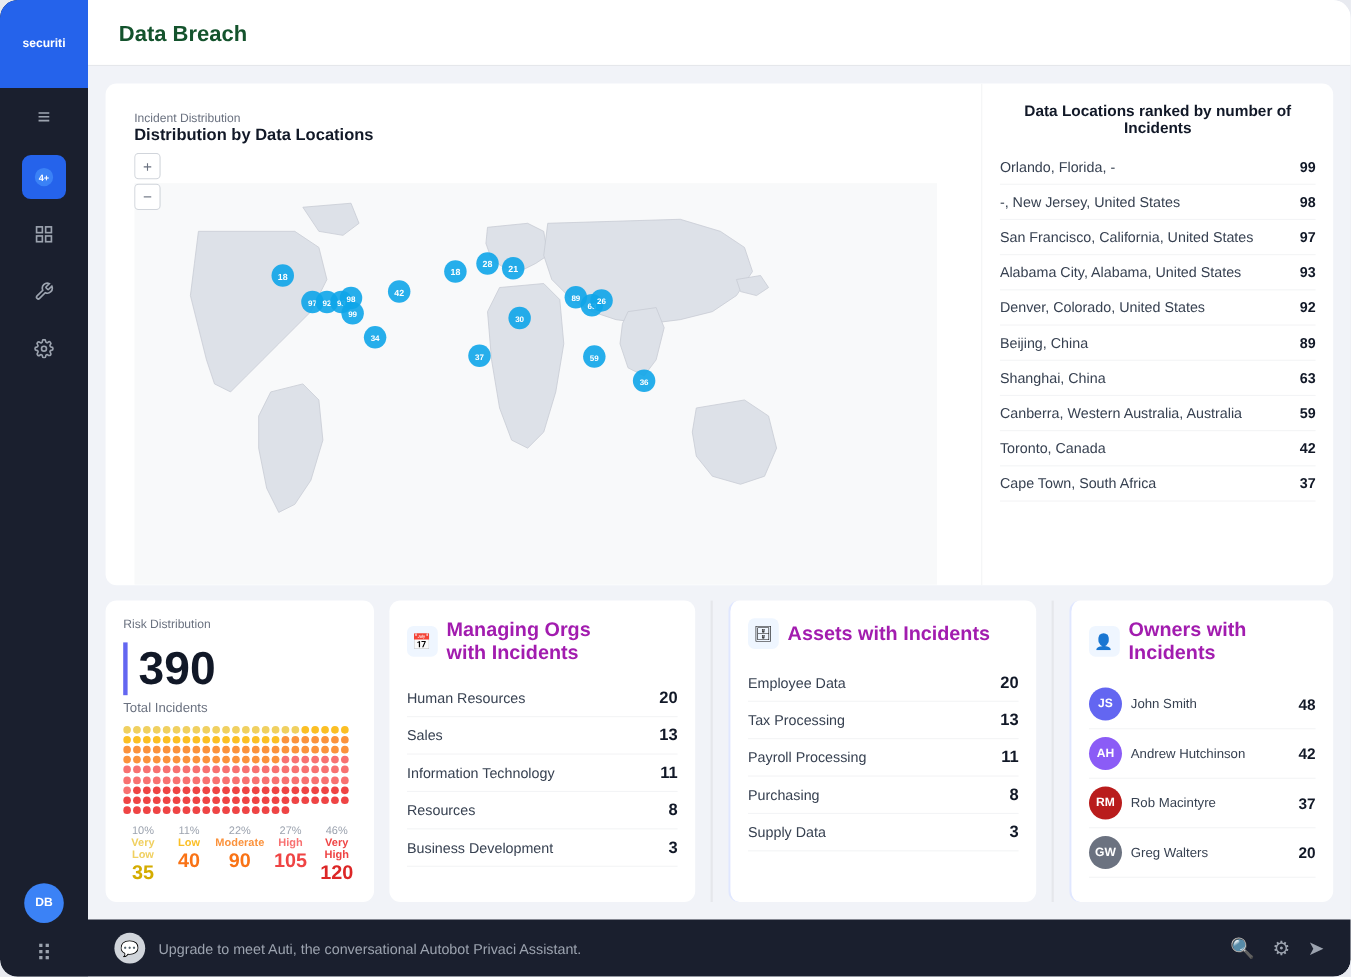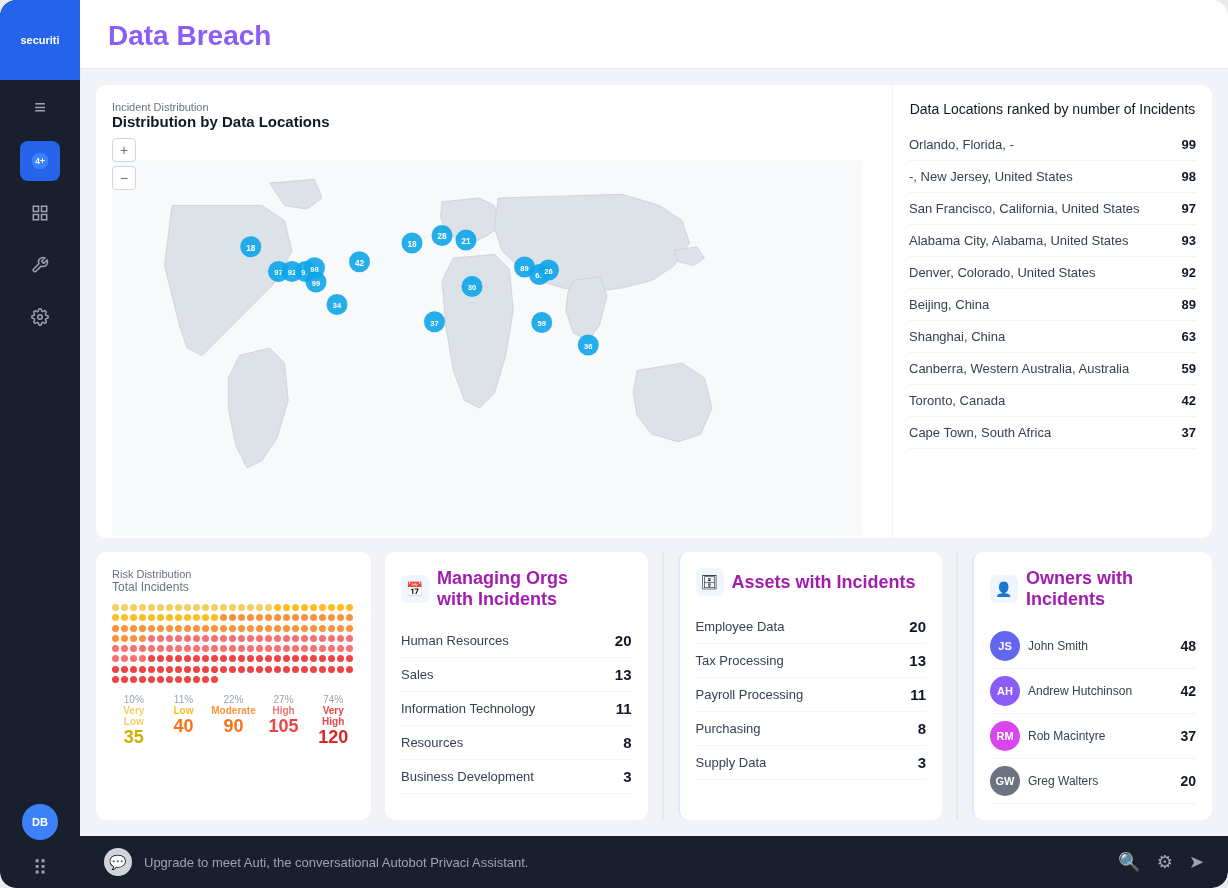--- a/index.html
+++ b/index.html
@@ -12,46 +12,46 @@
     .sidebar-menu-btn { color: #9ca3af; font-size: 20px; margin: 16px 0; cursor: pointer; }
     .sidebar-icon { width: 40px; height: 40px; border-radius: 8px; display: flex; align-items: center; justify-content: center; margin: 6px 0; cursor: pointer; color: #9ca3af; font-size: 18px; }
     .sidebar-icon.active { background: #2563eb; color: white; }
     .sidebar-spacer { flex: 1; }
     .sidebar-avatar { width: 36px; height: 36px; border-radius: 50%; background: #3b82f6; display: flex; align-items: center; justify-content: center; color: white; font-size: 11px; font-weight: 700; margin: 8px 0; cursor: pointer; }
     .sidebar-dots { color: #9ca3af; font-size: 20px; margin: 8px 0; cursor: pointer; }
 
     
     .main { flex: 1; display: flex; flex-direction: column; background: #f1f3f8; border-radius: 0 16px 16px 0; overflow: hidden; }
     .page-header { background: white; padding: 20px 28px 16px; border-bottom: 1px solid #e5e7eb; }
-    .page-title { font-size: 28px; font-weight: 600; color: #8b5cf6; }
+    .page-title { font-size: 20px; font-weight: 600; color: #14532d; }
 
     .content { flex: 1; padding: 16px; display: flex; flex-direction: column; gap: 14px; overflow: hidden; }
 
     
     .top-section { display: flex; gap: 14px; background: white; border-radius: 10px; overflow: hidden; }
-    .map-panel { flex: 1; padding: 16px; }
+    .map-panel { flex: 1; padding: 26px; }
     .panel-subtitle { font-size: 11px; color: #6b7280; }
     .panel-title { font-size: 15px; font-weight: 600; color: #111827; margin-bottom: 8px; }
     .map-container { position: relative; width: 100%; height: 420px; overflow: hidden; }
     .map-svg { width: 100%; height: 100%; }
     .map-zoom { position: absolute; top: 0; left: 0; display: flex; flex-direction: column; gap: 4px; }
     .zoom-btn { width: 24px; height: 24px; background: white; border: 1px solid #d1d5db; border-radius: 4px; display: flex; align-items: center; justify-content: center; cursor: pointer; font-size: 14px; color: #6b7280; }
 
     
     .locations-panel { width: 320px; border-left: 1px solid #f3f4f6; padding: 16px; }
-    .locations-title { font-size: 14px; font-weight: 400; color: #111827; margin-bottom: 12px; text-align: center; }
+    .locations-title { font-size: 14px; font-weight: 700; color: #111827; margin-bottom: 12px; text-align: center; }
     .locations-header { display: flex; justify-content: space-between; padding: 6px 0; border-bottom: 1px solid #e5e7eb; font-size: 11px; color: #6b7280; margin-bottom: 4px; }
     .location-row { display: flex; justify-content: space-between; align-items: center; padding: 8px 0; border-bottom: 1px solid #f3f4f6; font-size: 13px; color: #374151; }
     .location-count { font-weight: 600; color: #111827; }
 
     
     .bottom-section { display: flex; gap: 14px; flex: 1; }
 
     
-    .risk-panel { background: white; border-radius: 10px; padding: 16px; width: 275px; flex-shrink: 0; }
+    .risk-panel { background: white; border-radius: 10px; padding: 16px; width: 244px; flex-shrink: 0; }
     .risk-total { display: flex; align-items: baseline; gap: 8px; margin: 10px 0 4px; }
     .risk-number { font-size: 42px; font-weight: 700; color: #111827; border-left: 4px solid #6366f1; padding-left: 10px; }
     .risk-label { font-size: 12px; color: #6b7280; }
     .dot-grid { display: flex; flex-wrap: wrap; gap: 2px; margin: 10px 0; height: 80px; overflow: hidden; }
     .dot { width: 7px; height: 7px; border-radius: 50%; }
     .risk-bars { display: flex; gap: 6px; margin-top: 8px; }
     .risk-bar-item { flex: 1; text-align: center; }
     .risk-bar-pct { font-size: 10px; color: #9ca3af; }
     .risk-bar-label { font-size: 10px; font-weight: 600; }
     .risk-bar-value { font-size: 18px; font-weight: 700; }
@@ -255,20 +255,23 @@
               <span class="location-count">37</span>
             </div>
           </div>
       </div>
     </div>
 
     <div class="bottom-section">
 
       <div class="risk-panel">
         <div class="panel-subtitle">Risk Distribution</div>
+        <div class="risk-total">
+          <div class="risk-number">390</div>
+        </div>
         <div class="risk-label">Total Incidents</div>
         <div class="dot-grid" id="dot-grid">
             <div class="dot" style="background: rgb(240, 208, 96);"></div>
             <div class="dot" style="background: rgb(240, 208, 96);"></div>
             <div class="dot" style="background: rgb(240, 208, 96);"></div>
             <div class="dot" style="background: rgb(240, 208, 96);"></div>
             <div class="dot" style="background: rgb(240, 208, 96);"></div>
             <div class="dot" style="background: rgb(240, 208, 96);"></div>
             <div class="dot" style="background: rgb(240, 208, 96);"></div>
             <div class="dot" style="background: rgb(240, 208, 96);"></div>
@@ -481,21 +484,21 @@
     <div class="risk-bar-pct">22%</div>
     <div class="risk-bar-label" style="color:#fb923c">Moderate</div>
     <div class="risk-bar-value" style="color:#f97316">90</div>
   </div>
             <div class="risk-bar-item">
     <div class="risk-bar-pct">27%</div>
     <div class="risk-bar-label" style="color:#f87171">High</div>
     <div class="risk-bar-value" style="color:#ef4444">105</div>
   </div>
             <div class="risk-bar-item">
-    <div class="risk-bar-pct">74%</div>
+    <div class="risk-bar-pct">46%</div>
     <div class="risk-bar-label" style="color:#ef4444">Very High</div>
     <div class="risk-bar-value" style="color:#dc2626">120</div>
   </div>
           </div>
       </div>
 
       <div class="orgs-panel">
         <div class="panel-header-row">
           <div class="panel-header-icon">📅</div>
           <div class="panel-header-title">Managing Orgs<br>with Incidents</div>
@@ -567,21 +570,21 @@
     <div class="owner-avatar-placeholder" style="background:#6366f1">JS</div>
     <span class="owner-name">John Smith</span>
     <span class="owner-count">48</span>
   </div>
             <div class="owner-row">
     <div class="owner-avatar-placeholder" style="background:#8b5cf6">AH</div>
     <span class="owner-name">Andrew Hutchinson</span>
     <span class="owner-count">42</span>
   </div>
             <div class="owner-row">
-    <div class="owner-avatar-placeholder" style="background:#d946ef">RM</div>
+    <div class="owner-avatar-placeholder" style="background:#b91c1c">RM</div>
     <span class="owner-name">Rob Macintyre</span>
     <span class="owner-count">37</span>
   </div>
             <div class="owner-row">
     <div class="owner-avatar-placeholder" style="background:#6b7280">GW</div>
     <span class="owner-name">Greg Walters</span>
     <span class="owner-count">20</span>
   </div>
           </div>
       </div>

